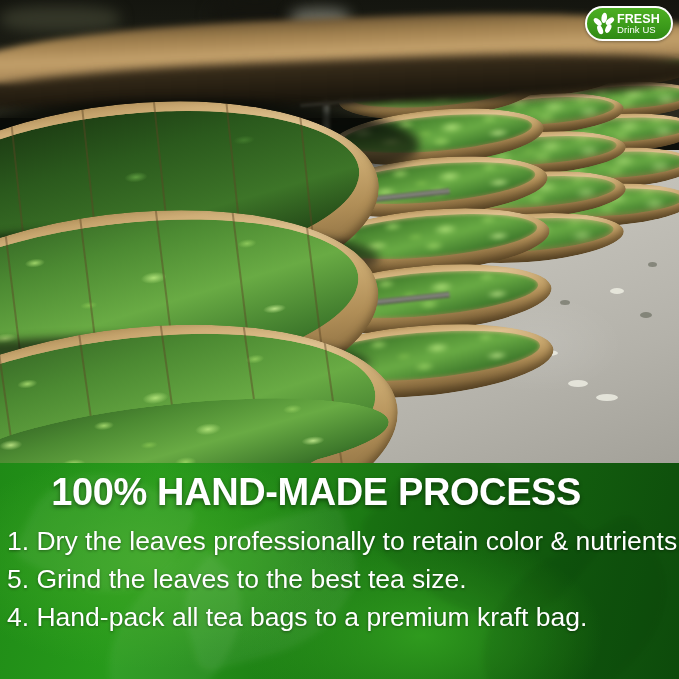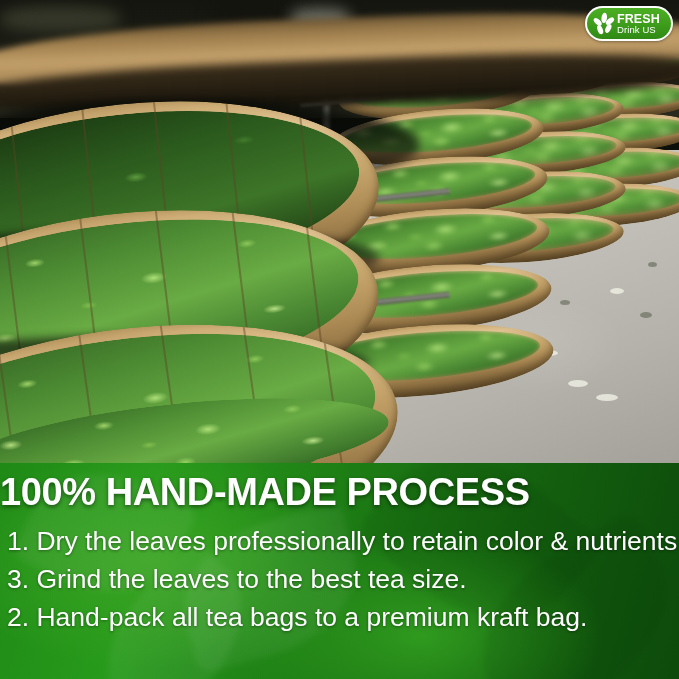--- a/index.html
+++ b/index.html
@@ -169,21 +169,21 @@
     border-radius: 60% 10% 60% 10%;
     background: rgba(255,255,255,0.055);
     filter: blur(3px);
   }
   .band-leaf.d { background: rgba(0,40,0,0.10); }
 
   .headline {
     position: absolute;
     left: 0; top: 471px;
     width: 581px;
-    text-align: left;
+    text-align: right;
     font-size: 38px;
     font-weight: 700;
     letter-spacing: -0.4px;
     color: #ffffff;
     text-shadow: 0 2px 4px rgba(0,0,0,0.45);
     white-space: nowrap;
   }
 
   .steps {
     position: absolute;
@@ -446,22 +446,22 @@
     <div class="band-leaf" style="left:180px;top:60px;width:180px;height:130px;transform:rotate(-15deg);"></div>
     <div class="band-leaf d" style="left:380px;top:0px;width:200px;height:150px;transform:rotate(40deg);"></div>
     <div class="band-leaf d" style="left:470px;top:90px;width:210px;height:140px;transform:rotate(-30deg);"></div>
     <div class="band-leaf" style="left:90px;top:120px;width:170px;height:110px;transform:rotate(-45deg);"></div>
   </div>
 
   <div class="headline">100% HAND-MADE PROCESS</div>
 
   <ul class="steps">
     <li>1. Dry the leaves professionally to retain color &amp; nutrients.</li>
-    <li>3. Grind the leaves to the best tea size.</li>
-    <li>2. Hand-pack all tea bags to a premium kraft bag.</li>
+    <li>5. Grind the leaves to the best tea size.</li>
+    <li>4. Hand-pack all tea bags to a premium kraft bag.</li>
   </ul>
 
   <div class="logo">
     <div class="logo-inner">
       <svg class="logo-mark" viewBox="0 0 32 32">
         <g fill="#ffffff">
           <ellipse cx="17.5" cy="8.5" rx="3.4" ry="6.4" transform="rotate(8 17.5 8.5)"></ellipse>
           <ellipse cx="24.5" cy="12.5" rx="3.2" ry="6.0" transform="rotate(52 24.5 12.5)"></ellipse>
           <ellipse cx="9.5" cy="13.5" rx="3.2" ry="6.0" transform="rotate(-46 9.5 13.5)"></ellipse>
           <ellipse cx="22.5" cy="21.5" rx="3.2" ry="5.8" transform="rotate(26 22.5 21.5)"></ellipse>

